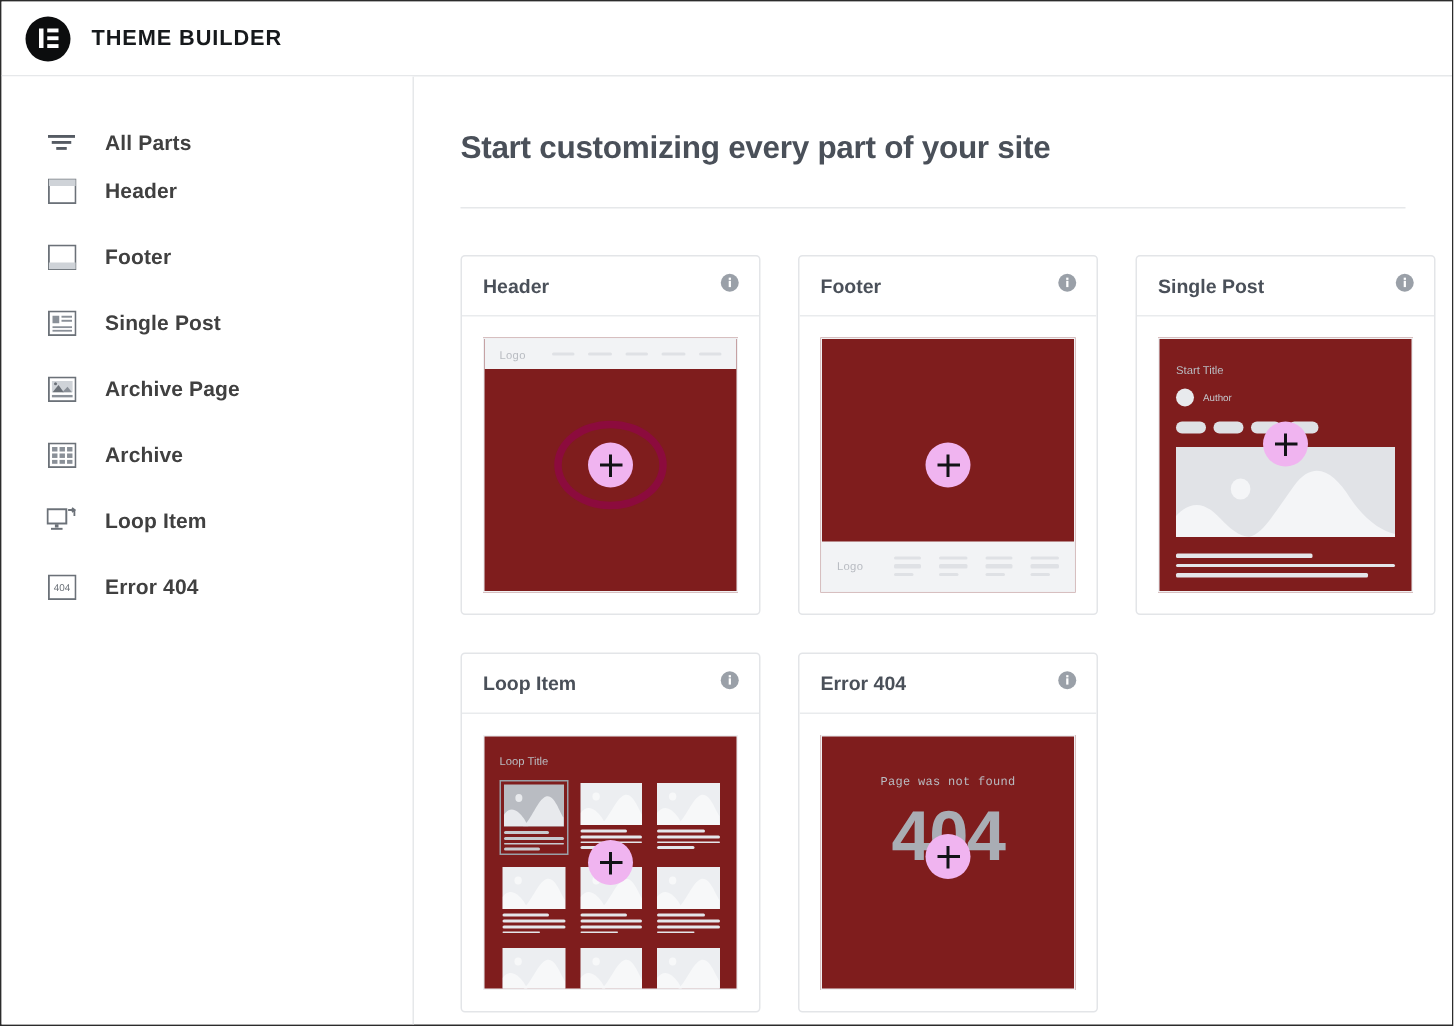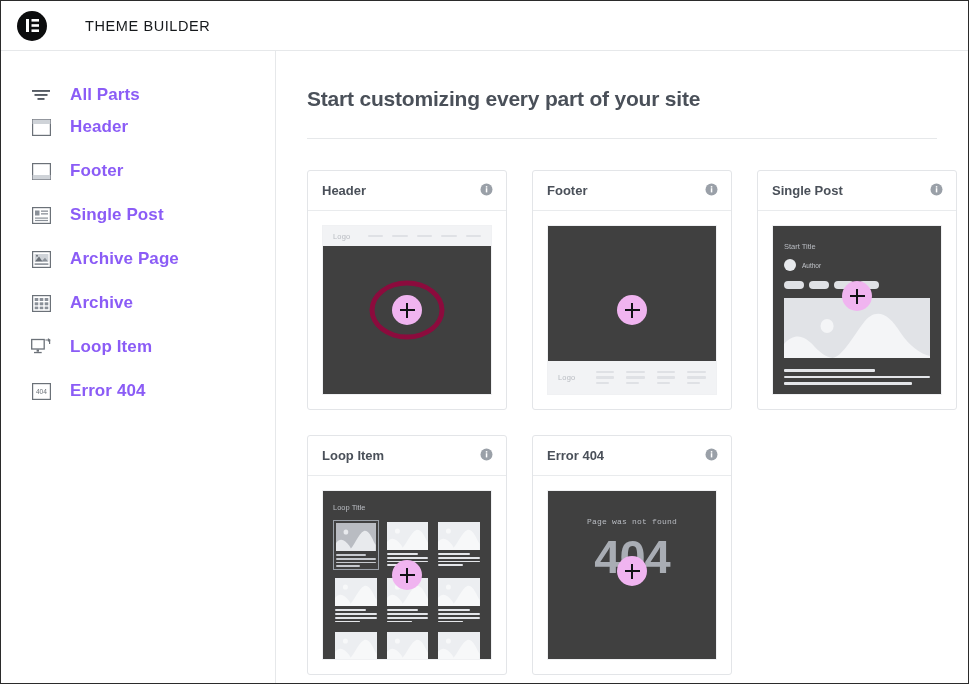--- a/index.html
+++ b/index.html
@@ -36,24 +36,23 @@
   }
   .logo-badge {
     width: 30px; height: 30px;
     border-radius: 50%;
     background: #0c0d0e;
     display: flex; align-items: center; justify-content: center;
   }
   .logo-badge .e-mark { display: block; }
   .app-title {
     font-size: 14.5px;
-    font-weight: normal;
+    font-weight: bold;
     letter-spacing: 0.6px;
     color: #16191c;
-    margin-left: 24px;
   }
 
   
   .body-split { display: flex; flex: 1; min-height: 0; }
 
   
   .sidebar {
     width: 275px;
     min-width: 275px;
     background: #ffffff;
@@ -67,23 +66,23 @@
     padding: 0 0 0 29px;
     height: 32px;
     color: #4a5059;
   }
   .side-row .ico {
     width: 22px; height: 22px;
     display: flex; align-items: center; justify-content: center;
     flex: 0 0 22px;
   }
   .side-label {
-    font-size: 17px;
+    font-size: 14px;
     font-weight: bold;
-    color: #8b5cf6;
+    color: #404040;
     letter-spacing: 0.1px;
   }
   .side-section-title {
     font-size: 11.5px;
     color: #5a6068;
     letter-spacing: 0.35px;
     padding-left: 29px;
     margin-top: 56px;
     margin-bottom: 26px;
   }
@@ -140,21 +139,21 @@
   .info-dot { display: block; }
 
   .card-canvas {
     height: 198px;
     padding: 14px;
     position: relative;
   }
   .canvas-inner {
     position: absolute;
     inset: 14px;
-    background: #404040;
+    background: #7f1d1d;
     border: 1px solid #f0f1f3;
     overflow: hidden;
   }
 
   .plus-btn {
     position: absolute;
     width: 30px; height: 30px;
     border-radius: 50%;
     background: #f0b4f0;
     display: flex; align-items: center; justify-content: center;

